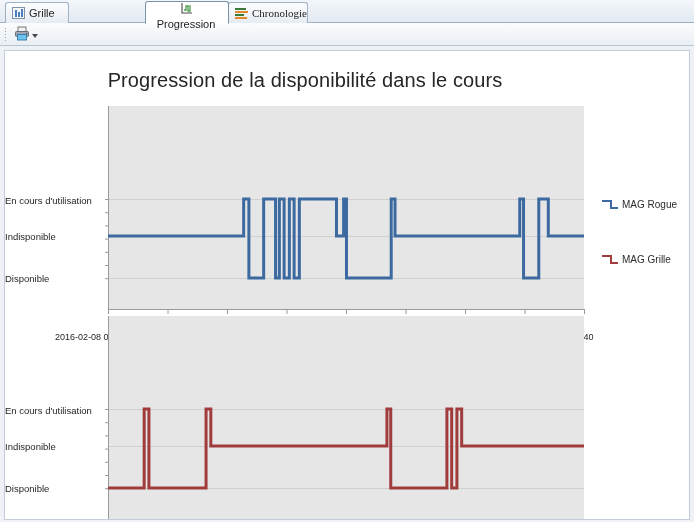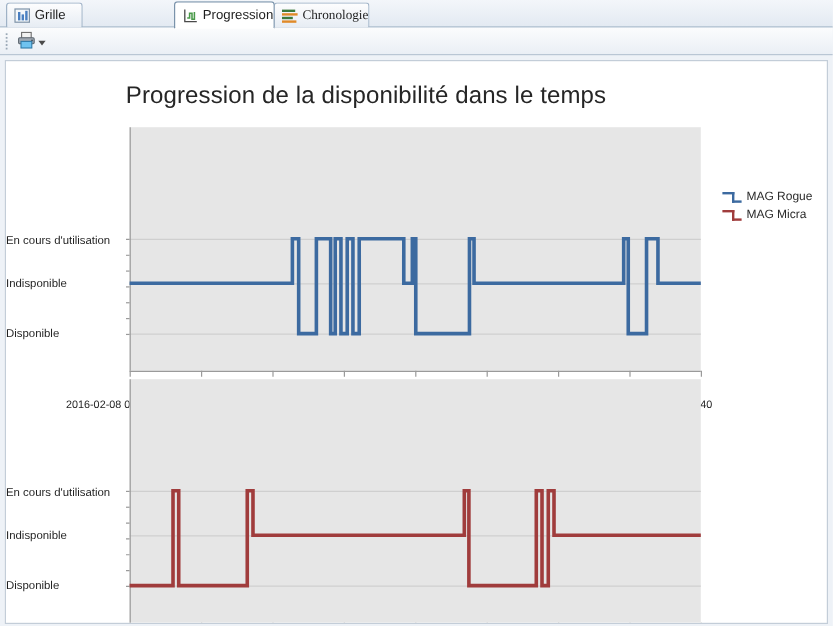--- a/index.html
+++ b/index.html
@@ -77,21 +77,21 @@
   }
 
   .chart-title{
     position:absolute;left:0;top:18px;width:600px;
     text-align:center;font-size:20px;color:#262626;font-weight:400;
     letter-spacing:.1px;
   }
 
   
   .legend{position:absolute;left:597px;top:106px;width:88px;}
-  .legend-row{display:flex;align-items:center;height:15px;gap:4px;}
+  .legend-row{display:flex;align-items:center;height:15px;gap:4px;margin-top:40px;}
   .legend-key{width:16px;height:9px;position:relative;flex:none;}
   .legend-key b{position:absolute;display:block;background:currentColor;}
   .legend-key b.h{left:0;top:0;width:10px;height:2px;}
   .legend-key b.v{left:8px;top:0;width:2px;height:9px;}
   .legend-key b.h2{left:8px;top:7px;width:8px;height:2px;}
   .legend-label{font-size:10px;color:#2b2b2b;white-space:nowrap;}
 
   
   .plot-wrap{position:absolute;}
   .plot-area{position:absolute;background:#e6e6e6;}
@@ -110,21 +110,21 @@
     <div class="tab" style="left:5px;width:64px;">
       <span class="ico ico-grid">
           <i></i>
           <i></i>
           <i></i>
         </span>
       <span>Grille</span>
     </div>
 
 
-    <div class="tab active" style="left:145px;width:84px;">
+    <div class="tab active" style="left:145px;width:84px;flex-direction:column;">
       <span class="ico ico-prog">
         <svg width="13" height="13" viewBox="0 0 13 13">
           <path d="M2 1 V11 H12" stroke="#4a4a4a" stroke-width="1.1" fill="none"></path>
           <path d="M4 8 h2 v-4 h2 v5 h2 v-6" stroke="#4a9a4a" stroke-width="1.3" fill="none"></path>
         </svg>
       </span>
       <span>Progression</span>
     </div>
 
     <div class="tab" style="left:228px;width:80px;font-family:Liberation Serif, serif;">
@@ -148,38 +148,38 @@
           <rect x="3.5" y="8.5" width="9" height="5.5" fill="#6fc3f0" stroke="#2e7aa8" stroke-width="0.9"></rect>
           <circle cx="12.7" cy="7.6" r="0.7" fill="#3f4a55"></circle>
         </svg>
       </span>
       <span class="caret"></span>
     </div>
   </div>
 
   <div class="panel">
 
-    <div class="chart-title">Progression de la disponibilité dans le temps</div>
+    <div class="chart-title">Progression de la disponibilité dans le cours</div>
 
     <div class="legend">
       <div class="legend-row">
         <span class="legend-key" style="color:#3c6aa0">
           <b class="h"></b>
             <b class="v"></b>
             <b class="h2"></b>
         </span>
         <span class="legend-label">MAG Rogue</span>
       </div>
       <div class="legend-row">
         <span class="legend-key" style="color:#a03c3c">
           <b class="h"></b>
             <b class="v"></b>
             <b class="h2"></b>
         </span>
-        <span class="legend-label">MAG Micra</span>
+        <span class="legend-label">MAG Grille</span>
       </div>
     </div>
 
     <div class="plot-wrap" style="left:0;top:0;width:590px;height:255px;">
 
       <div class="plot-area" id="pa-top" style="left:103px;top:55px;width:476px;height:203px;"></div>
 
       <div class="ylab" style="left:0;top:144px;width:96px;">En cours d'utilisation</div>
       <div class="ylab" style="left:0;top:180px;width:96px;">Indisponible</div>
       <div class="ylab" style="left:0;top:222px;width:96px;">Disponible</div>

